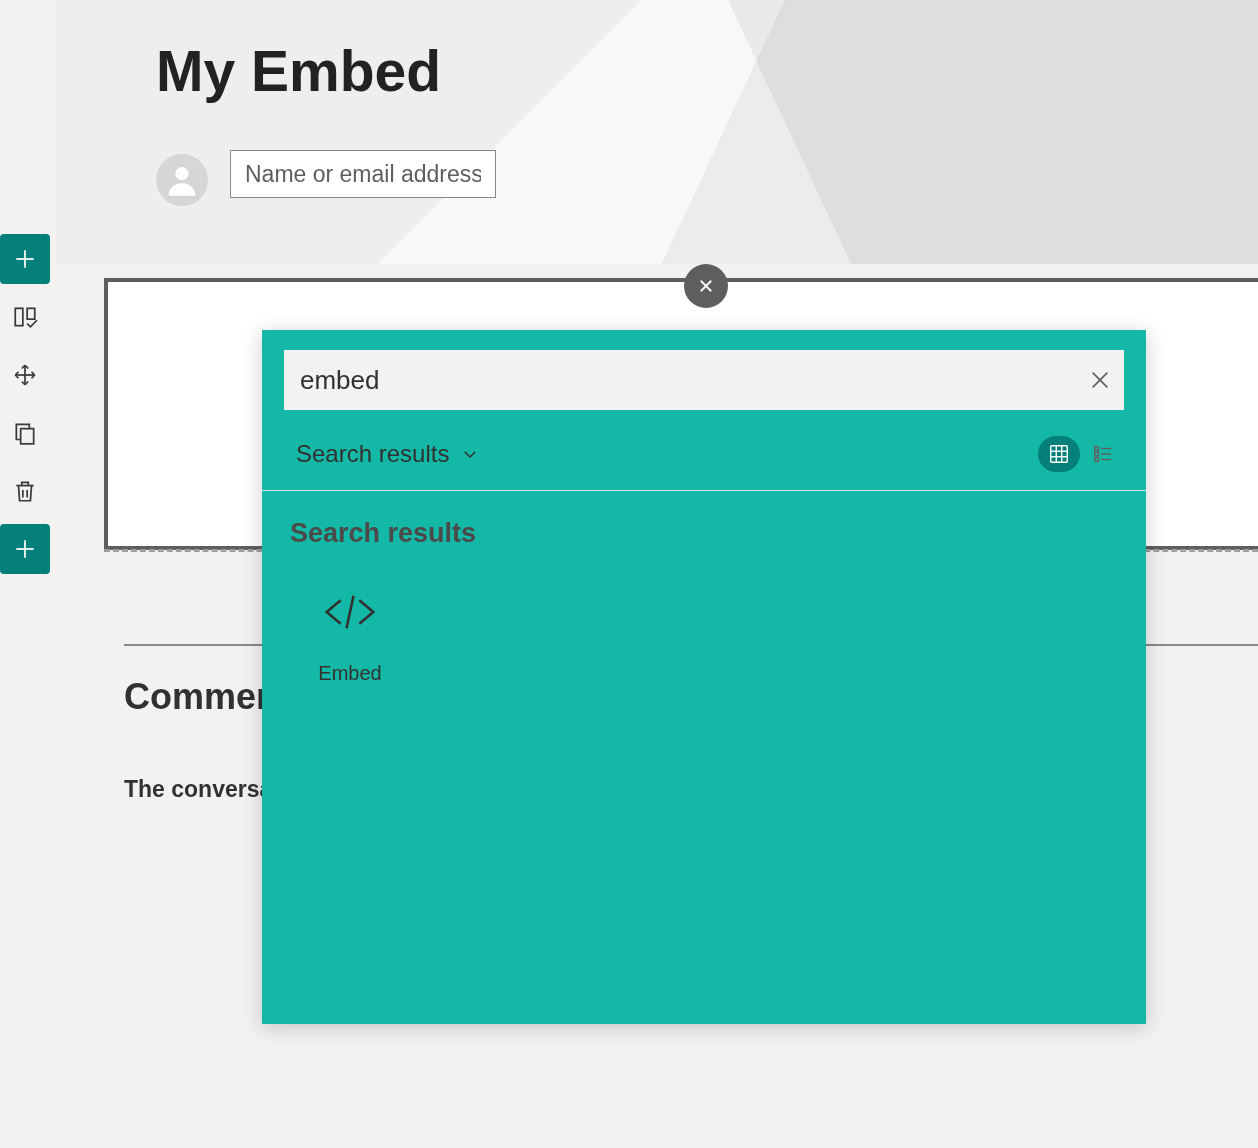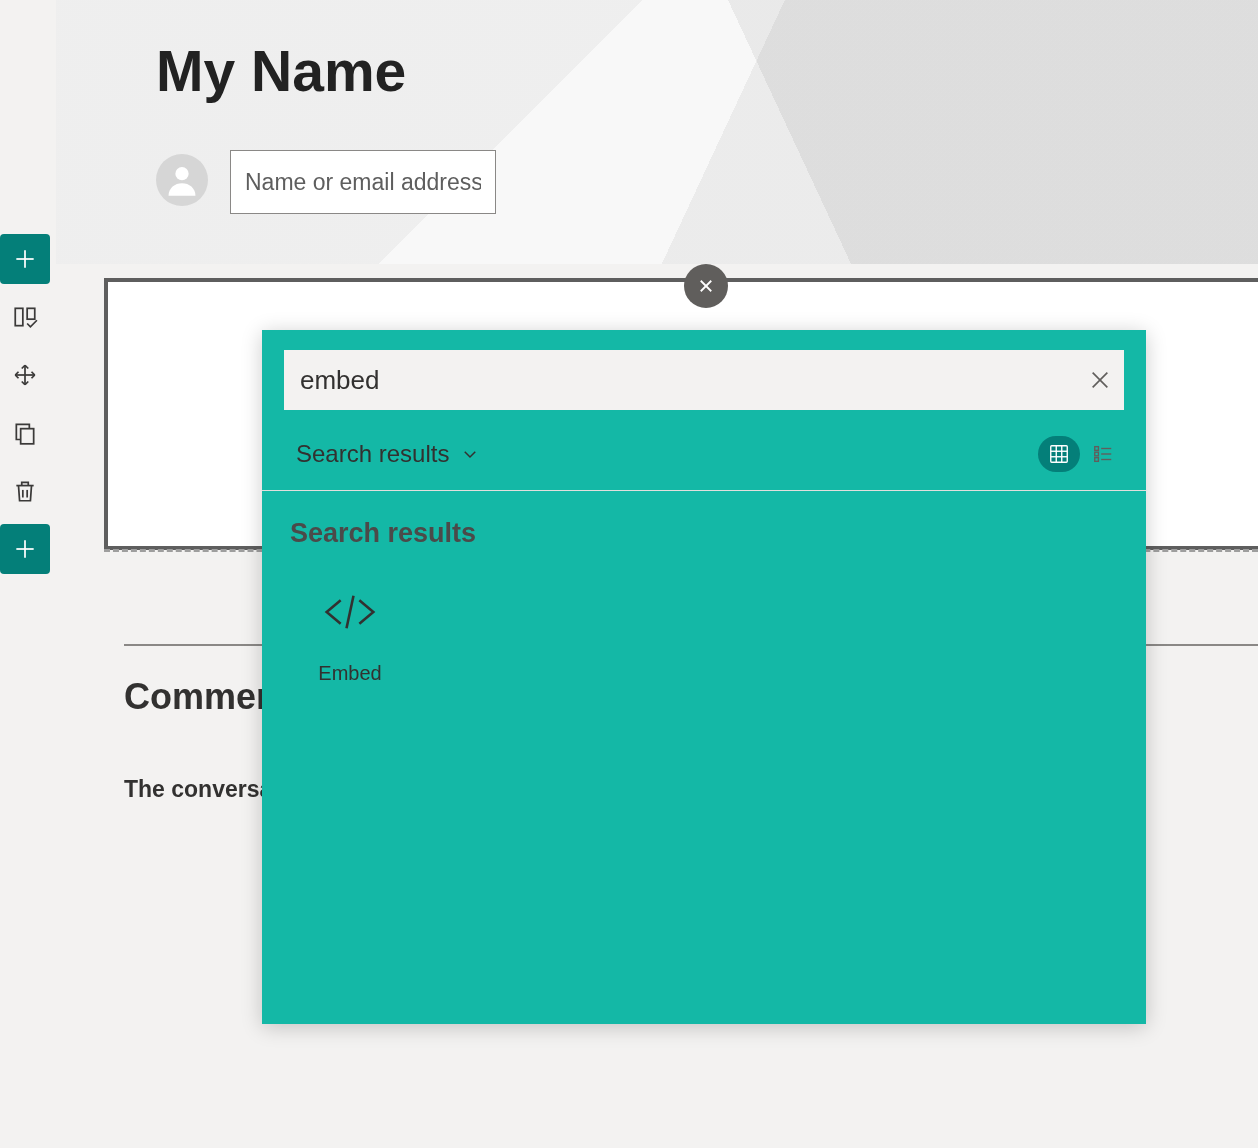--- a/index.html
+++ b/index.html
@@ -25,21 +25,21 @@
     font-size:57px; font-weight:700; color:#222;
   }
   .avatar {
     position:absolute; left:100px; top:154px;
     width:52px; height:52px; border-radius:50%; background:#d6d6d6;
     display:flex; align-items:center; justify-content:center;
   }
   .avatar svg { width:38px; height:38px; fill:#ffffff; }
   .name-input {
     position:absolute; left:174px; top:150px;
-    width:266px; height:64px;
+    width:266px; height:48px;
     border:1px solid #8a8886; background:#fff;
     font-size:23px; padding:0 14px; color:#15803d;
   }
   .name-input::placeholder { color:#5e5e5e; }
 
   
   .toolbar { position:absolute; left:0; top:234px; width:52px; }
   .tool-btn {
     width:50px; height:50px; display:flex; align-items:center; justify-content:center;
     margin-bottom:8px; cursor:pointer;
@@ -146,21 +146,21 @@
   .tile-icon svg { width:56px; height:48px; stroke:#323130; stroke-width:2.2; fill:none; }
   .tile-label { font-size:20px; color:#323130; }
 
 </style>
 </head>
 <body>
 
 <div class="page">
 
   <div class="header-banner">
-    <div class="site-title">My Name</div>
+    <div class="site-title">My Embed</div>
     <div class="avatar">
       <svg viewBox="0 0 24 24">
           <circle cx="12" cy="8" r="4.2"></circle>
           <path d="M3.5 22c0-5 4-8 8.5-8s8.5 3 8.5 8z"></path>
         </svg>
     </div>
     <input class="name-input" type="text" placeholder="Name or email address" style="">
   </div>
 
   <div class="section-frame"></div>

